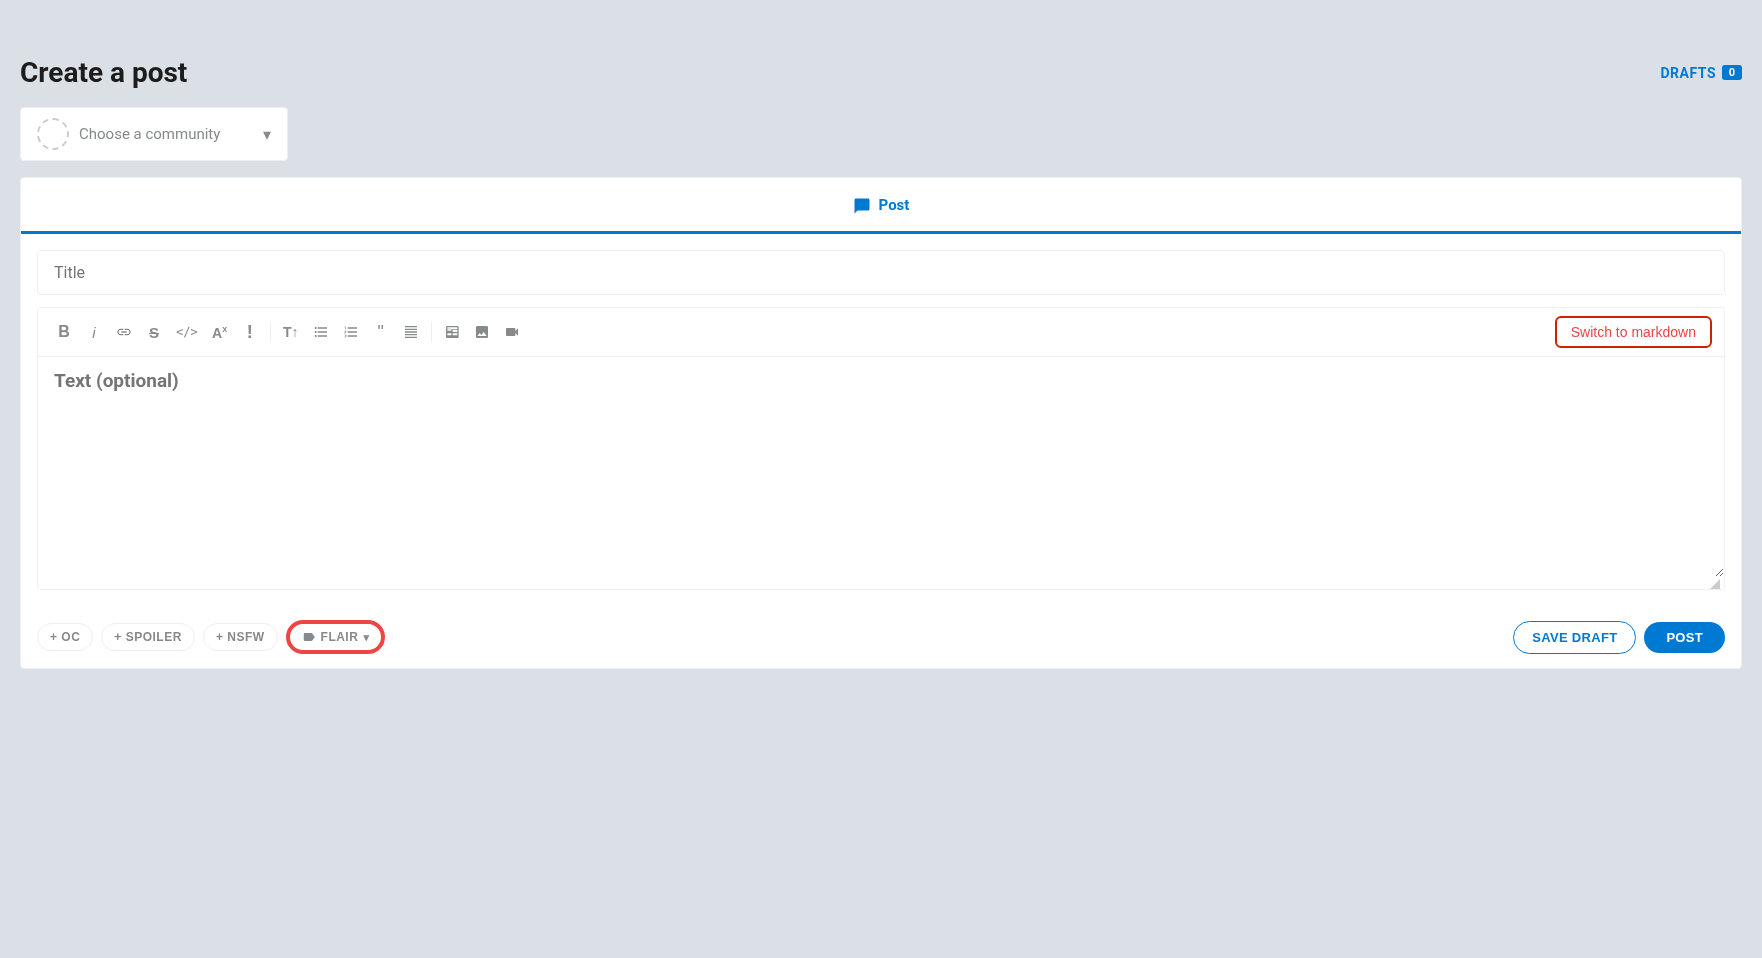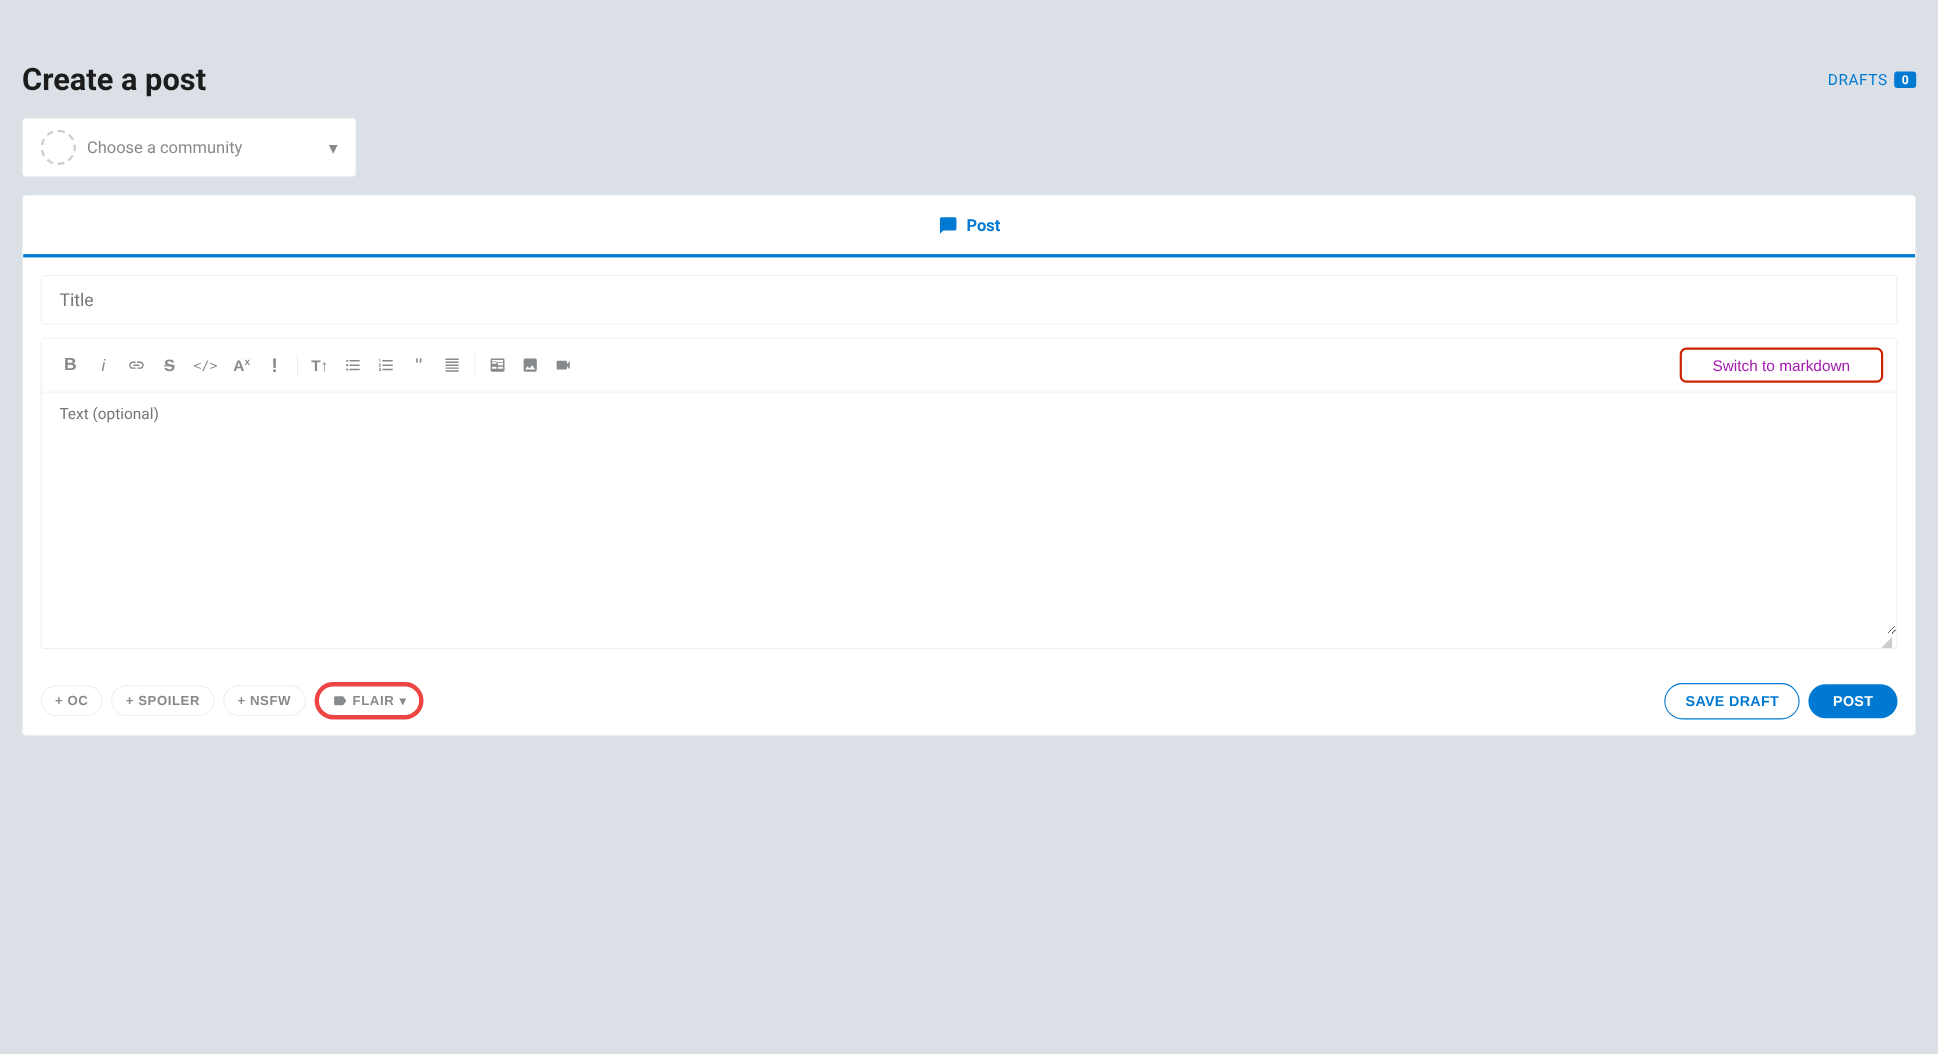--- a/index.html
+++ b/index.html
@@ -32,21 +32,21 @@
 
     .drafts-badge {
       display: flex;
       align-items: center;
       gap: 6px;
       cursor: pointer;
     }
 
     .drafts-label {
       font-size: 14px;
-      font-weight: 400;
+      font-weight: 700;
       color: #0079d3;
       letter-spacing: 0.5px;
     }
 
     .drafts-count {
       background: #0079d3;
       color: white;
       font-size: 11px;
       font-weight: 700;
       border-radius: 3px;
@@ -57,21 +57,21 @@
 
     
     .community-selector {
       background: white;
       border: 1px solid #edeff1;
       border-radius: 4px;
       display: flex;
       align-items: center;
       gap: 10px;
       padding: 10px 16px;
-      width: 304px;
+      width: 268px;
       cursor: pointer;
       margin-bottom: 16px;
     }
 
     .community-icon {
       width: 32px;
       height: 32px;
       border-radius: 50%;
       border: 2px dashed #ccc;
       display: flex;
@@ -194,39 +194,40 @@
       height: 20px;
       background: #edeff1;
       margin: 0 4px;
     }
 
     .switch-markdown {
       margin-left: auto;
       background: none;
       border: 2px solid #cc2200;
       border-radius: 6px;
-      color: #a21caf;
+      color: #ef4444;
       font-size: 14px;
       font-weight: 500;
-      padding: 6px 28px;
+      padding: 6px 14px;
       cursor: pointer;
       white-space: nowrap;
     }
 
     .text-area {
       width: 100%;
       min-height: 220px;
       padding: 12px 16px;
-      font-size: 14px;
+      font-size: 19px;
       color: #1d4ed8;
       font-family: inherit;
       border: none;
       outline: none;
       resize: vertical;
       display: block;
+      font-weight: bold;
     }
 
     .resize-handle {
       height: 12px;
       background: white;
       display: flex;
       align-items: center;
       justify-content: flex-end;
       padding-right: 4px;
     }

